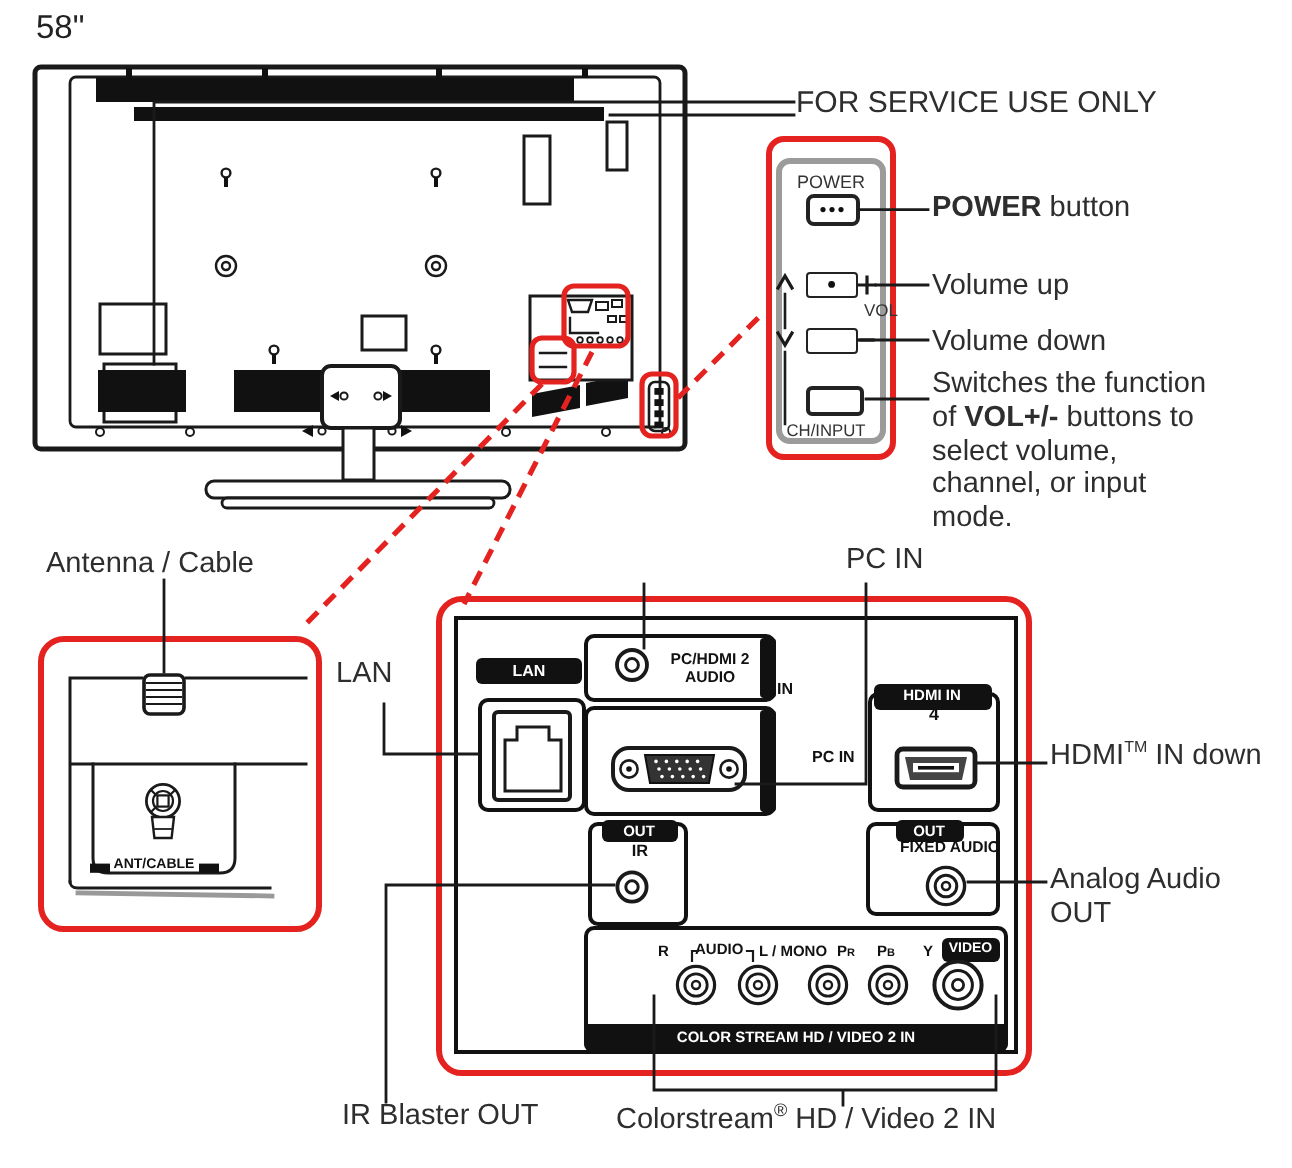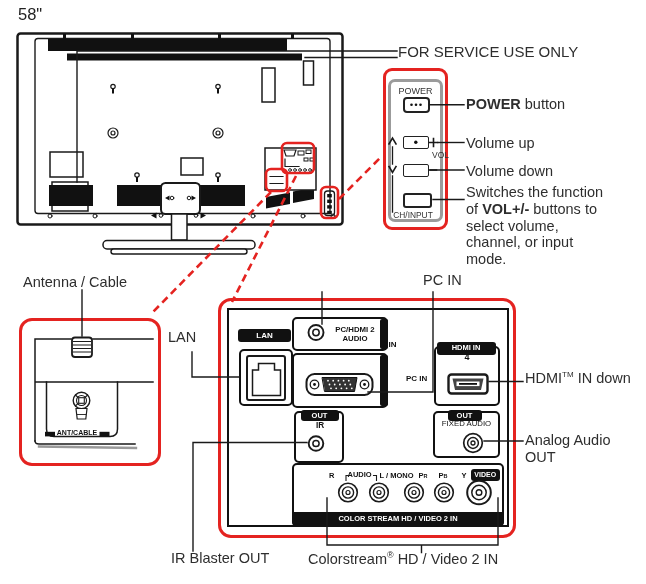--- a/index.html
+++ b/index.html
@@ -87,21 +87,21 @@
   <div class="panel-box" style="left:434px;top:345.5px;width:66px;height:60px;"></div>
   <div class="blackbar" style="left:436.5px;top:342px;width:59px;height:12.5px;font-size:7.5px;line-height:12.5px;">HDMI IN</div>
   <div class="abs" style="left:450px;top:351.5px;width:34px;text-align:center;font-weight:bold;font-size:9px;color:#111;z-index:7;">4</div>
 
   <div class="panel-box" style="left:294px;top:411px;width:50px;height:52px;"></div>
   <div class="blackbar" style="left:300.5px;top:409.5px;width:38px;height:11px;font-size:7.5px;line-height:11px;">OUT</div>
   <div class="abs" style="left:294px;top:420.5px;width:52px;text-align:center;font-weight:bold;font-size:8.2px;color:#111;z-index:7;">IR</div>
 
   <div class="panel-box" style="left:433px;top:411px;width:67px;height:47px;"></div>
   <div class="blackbar" style="left:447.5px;top:409.5px;width:34px;height:11px;font-size:7.5px;line-height:11px;">OUT</div>
-  <div class="abs" style="left:433px;top:419px;width:67px;text-align:center;font-weight:normal;font-size:7.8px;color:#111;z-index:7;">FIXED AUDIO</div>
+  <div class="abs" style="left:433px;top:419px;width:67px;text-align:right;font-weight:bold;font-size:7.8px;color:#111;z-index:7;">FIXED AUDIO</div>
 
   <div class="panel-box" style="left:292px;top:463px;width:212px;height:63px;"></div>
   <div class="blackbar" style="left:292px;top:512px;width:212px;height:14px;font-size:7.5px;line-height:14px;border-radius:2px 2px 4px 4px;">COLOR STREAM HD / VIDEO 2 IN</div>
 
   <div class="tinybold" style="left:329px;top:470.5px;font-size:7.5px;">R</div>
   <div class="tinybold" style="left:347.5px;top:470px;font-size:7.5px;">AUDIO</div>
   <div class="tinybold" style="left:379.5px;top:470.5px;font-size:7.5px;">L / MONO</div>
   <div class="tinybold" style="left:418.5px;top:470.5px;font-size:7.5px;"><span>P</span><span style="font-size:5.5px;">R</span></div>
   <div class="tinybold" style="left:438.5px;top:470.5px;font-size:7.5px;"><span>P</span><span style="font-size:5.5px;">B</span></div>
   <div class="tinybold" style="left:461.5px;top:470.5px;font-size:7.5px;">Y</div>

